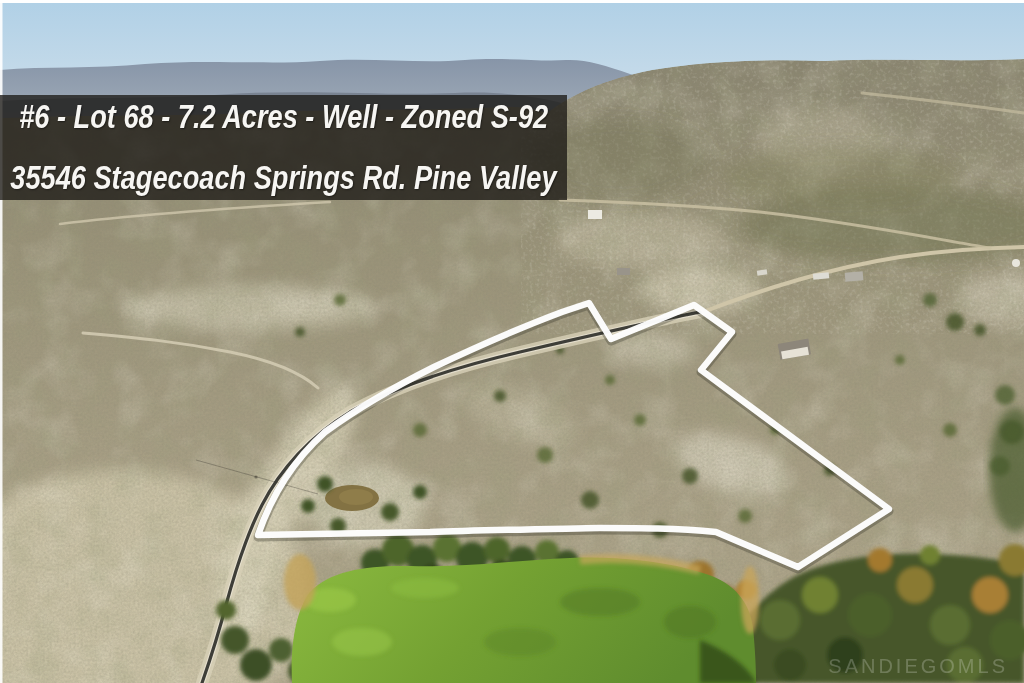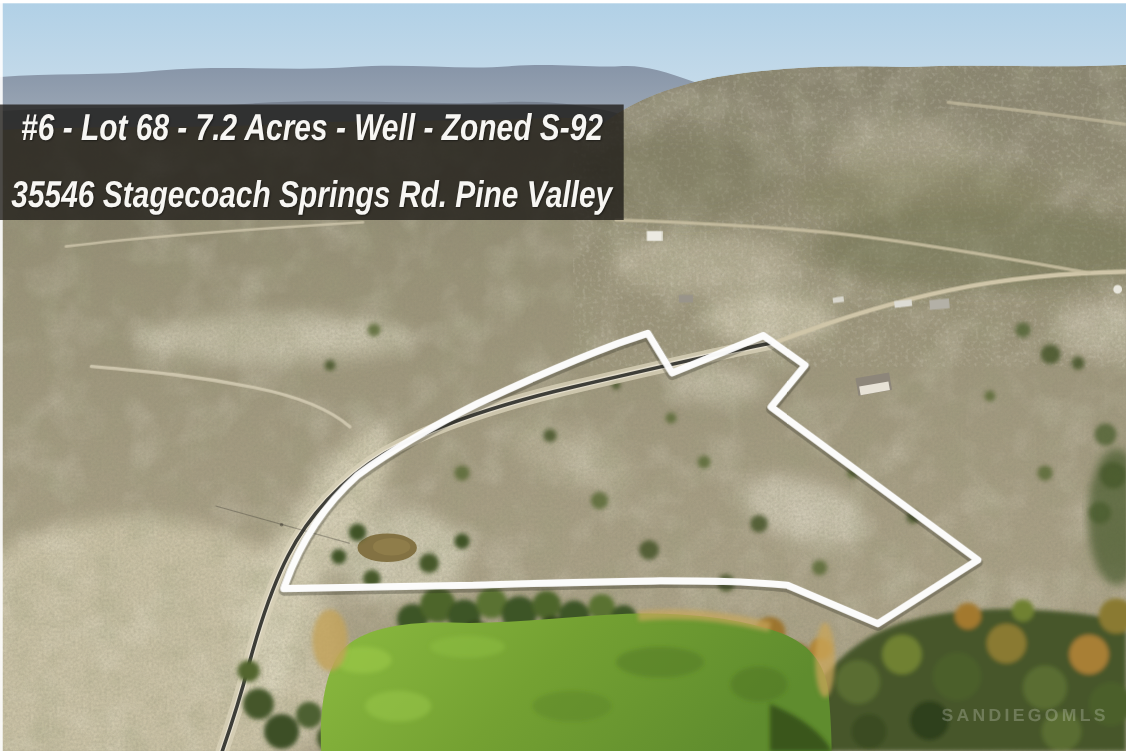--- a/index.html
+++ b/index.html
@@ -11,22 +11,22 @@
     display:flex;flex-direction:column;align-items:center;gap:18px;
     z-index:5;
   }
   .banner-line{
     font-style:italic;font-weight:700;font-size:34px;line-height:43px;
     color:#f7f6f3;white-space:nowrap;
     transform:scaleX(0.80);transform-origin:50% 50%;
     text-shadow:1px 1px 2px rgba(0,0,0,0.45);
   }
   .watermark{
-    position:absolute;right:16px;bottom:23px;z-index:6;
-    font-weight:700;font-size:16px;letter-spacing:3px;
+    position:absolute;right:16px;bottom:5px;z-index:6;
+    font-weight:400;font-size:20px;letter-spacing:3px;
     color:rgba(255,255,255,0.22);
   }
 </style>
 </head>
 <body>
 
 <div class="scene">
 
   <svg width="1024" height="683" viewBox="0 0 1024 683">
     <defs>

